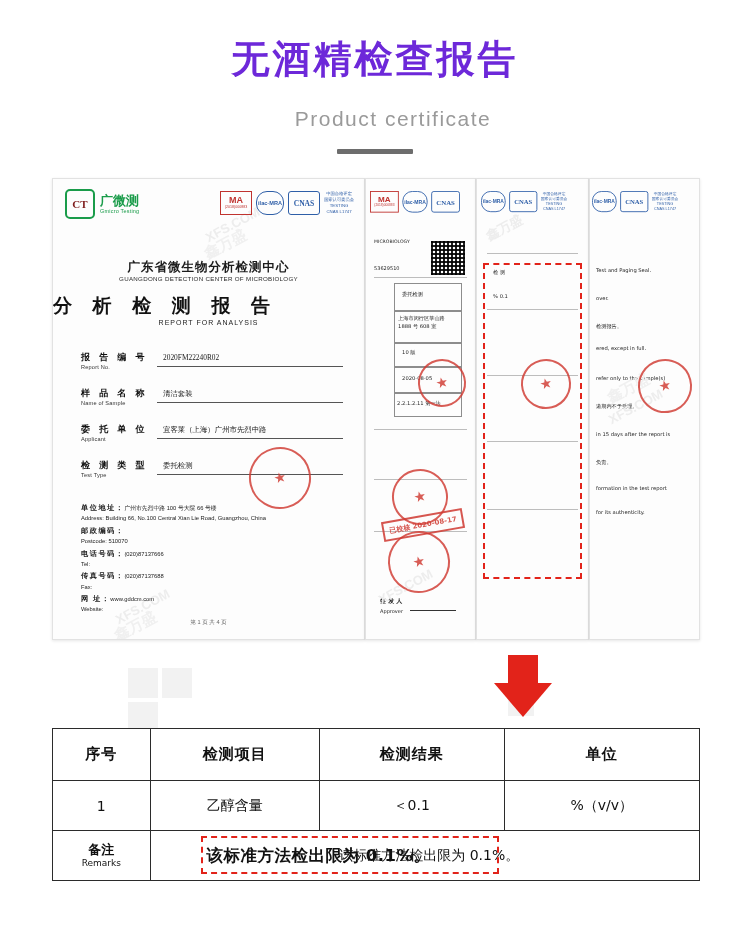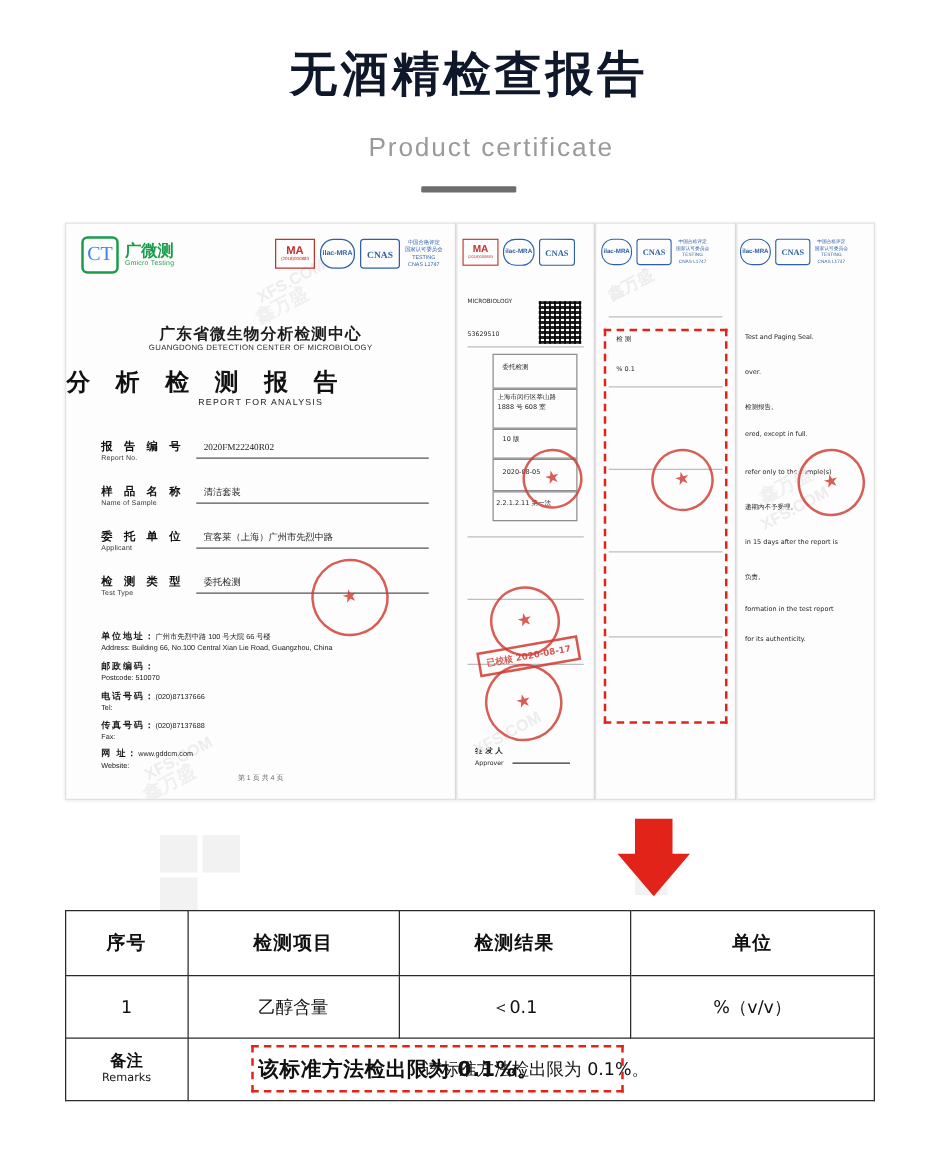--- a/index.html
+++ b/index.html
@@ -21,21 +21,21 @@
   }
 
   
   .header {
     text-align: center;
     padding-top: 34px;
   }
   .main-title {
     font-size: 38px;
     font-weight: bold;
-    color: #0f172a;
+    color: #6d28d9;
     letter-spacing: 3px;
     font-family: "DejaVu Sans", "Liberation Sans", sans-serif;
   }
   .sub-title {
     font-size: 21px;
     color: #9a9a9a;
     letter-spacing: 1.5px;
     margin-top: 22px;
     font-family: "Liberation Sans", sans-serif;
     padding-left: 36px;
@@ -95,23 +95,23 @@
     position: absolute;
     left: 12px; top: 10px;
     display: flex;
     align-items: center;
     gap: 5px;
   }
   .logo-mark {
     width: 26px; height: 26px;
     border: 2px solid #1a9c4a;
     border-radius: 5px;
-    color: #3b82f6;
-    font-size: 16px;
-    font-weight: normal;
+    color: #7f1d1d;
+    font-size: 11px;
+    font-weight: bold;
     display: flex;
     align-items: center;
     justify-content: center;
     font-family: "Liberation Serif", serif;
   }
   .logo-cn {
     color: #1a9c4a;
     font-size: 13px;
     font-weight: bold;
     line-height: 1.05;
@@ -233,21 +233,21 @@
     position: absolute;
     left: 28px;
     width: 272px;
     font-size: 5.8px;
     color: #1a1a1a;
     line-height: 1.55;
   }
   .addr-block b {
     font-size: 7.2px;
     letter-spacing: 1.5px;
-    font-family: Liberation Sans, sans-serif;
+    font-family: Liberation Serif, serif;
   }
   .footer-note {
     position: absolute;
     left: 0; right: 0;
     bottom: 12px;
     text-align: center;
     font-size: 5.6px;
     color: #666;
   }
 

